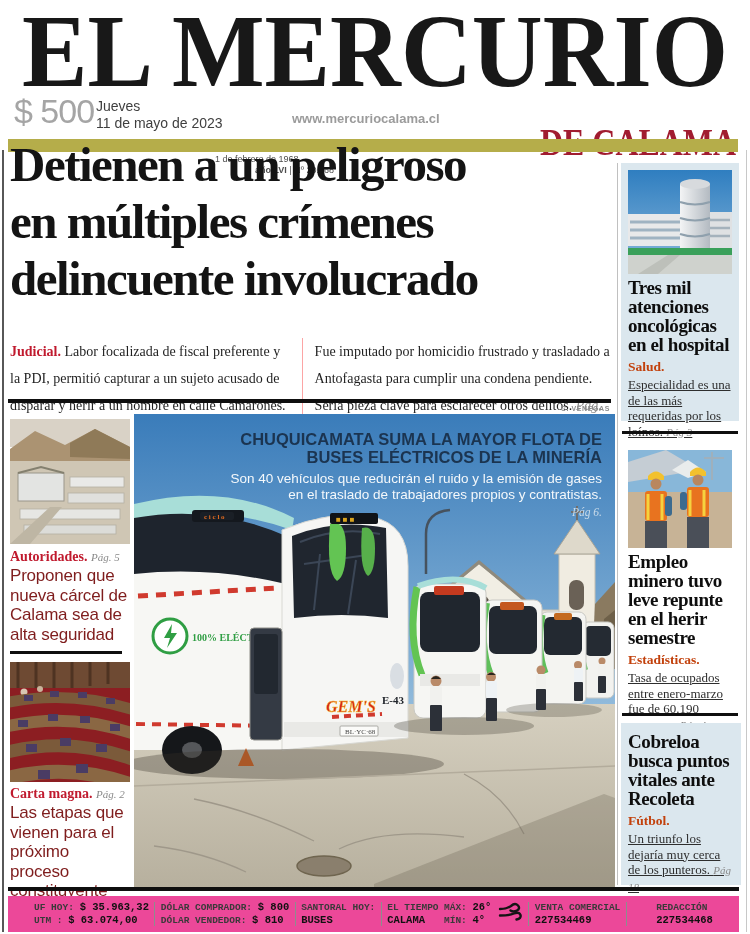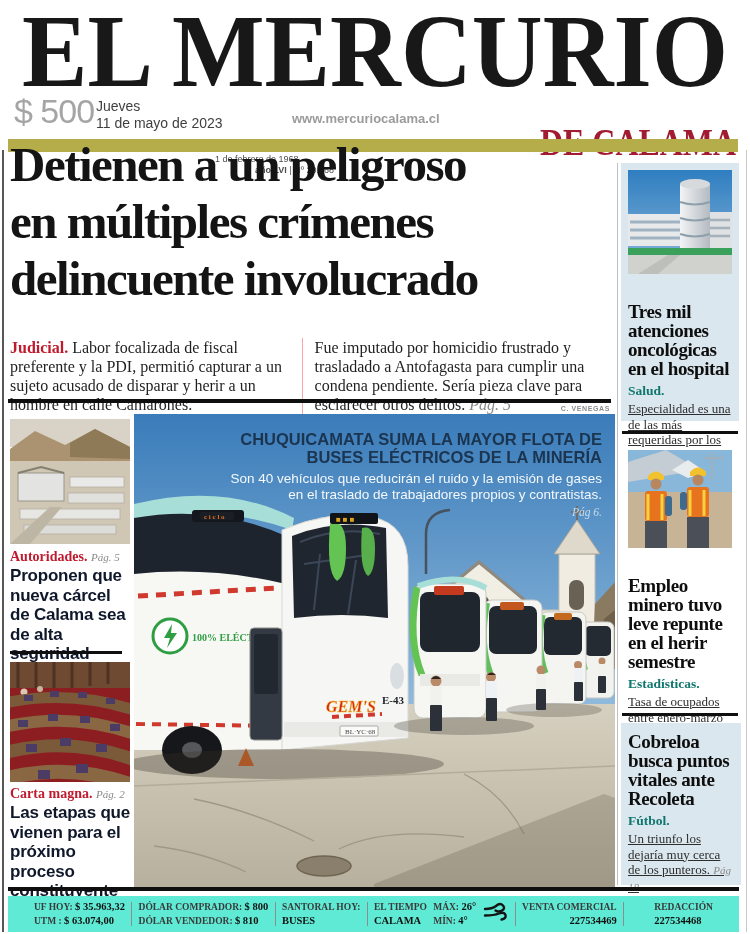--- a/index.html
+++ b/index.html
@@ -11,48 +11,48 @@
   .price{font-family:"Liberation Sans",sans-serif;font-weight:normal;font-size:34px;color:#a5a5a5;letter-spacing:-1px;}
   .daydate{font-family:"Liberation Sans",sans-serif;font-size:14px;color:#3f3f3f;line-height:17px;}
   .founded{font-family:"Liberation Sans",sans-serif;font-size:9px;color:#4d4d4d;line-height:11px;}
   .founded b{font-weight:bold;padding-left:40px;}
   .website{font-family:"Liberation Sans",sans-serif;font-weight:bold;font-size:13px;color:#9b9b9b;}
   .olivebar{background:#b5ad4a;}
 
   
   .headline-line{font-family:"Liberation Serif",serif;font-weight:bold;font-size:49px;line-height:57px;
                  letter-spacing:-1.5px;color:#141414;white-space:nowrap;}
-  .briefs{display:flex;font-size:16px;line-height:19px;color:#1f1f1f;}
+  .briefs{display:flex;font-size:14px;line-height:27px;color:#1f1f1f;}
   .brief-col1{width:286px;padding-right:10px;}
   .brief-col2{width:300px;padding-left:12px;border-left:1px solid #fca5a5;}
   .kicker{color:#c01a2e;font-weight:bold;}
   .pageref{font-style:italic;color:#8a8a8a;}
   .credit{font-family:"Liberation Sans",sans-serif;font-size:7px;font-weight:bold;color:#8c8c8c;
           letter-spacing:.6px;text-align:right;}
   .blackrule{background:#0f0f0f;}
 
   
   .mini-kicker{font-size:14px;line-height:16px;}
   .mini-kicker .pageref{font-size:11px;}
-  .mini-head{font-family:"Liberation Sans",sans-serif;font-weight:bold;font-size:17px;line-height:19.5px;
-             color:#0f172a;letter-spacing:-0.2px;}
+  .mini-head{font-family:"Liberation Sans",sans-serif;font-weight:normal;font-size:17px;line-height:19.5px;
+             color:#7f1d1d;letter-spacing:-0.2px;}
 
   
   .side-box{background:#dbe7ee;}
   .side-inner{padding:7px;}
   .side-head{font-family:"Liberation Serif",serif;font-weight:bold;font-size:19px;line-height:19px;color:#0e0e0e;
-             letter-spacing:-0.4px;margin-top:24px;}
-  .side-kicker{font-size:13.5px;font-weight:bold;color:#0f766e;margin-top:5px;}
+             letter-spacing:-0.4px;margin-top:0;}
+  .side-kicker{font-size:13.5px;font-weight:bold;color:#c2410c;margin-top:5px;}
   .side-text{font-size:13px;line-height:15.5px;color:#2e2e2e;margin-top:2px;text-decoration:underline;}
   .side-text .pageref{font-size:11px;}
   .vdiv{background:#c0c0c0;width:1px;}
 
   
-  .footer{background:#5eead4;display:flex;align-items:center;justify-content:space-between;
-          padding:0 26px;box-sizing:border-box;font-family:Liberation Serif, serif;}
+  .footer{background:#ec4899;display:flex;align-items:center;justify-content:space-between;
+          padding:0 26px;box-sizing:border-box;font-family:Liberation Mono, monospace;}
   .fcell{line-height:13px;font-size:9.5px;color:#3a3a3a;font-weight:bold;white-space:nowrap;}
   .fcell .val{color:#111;font-size:10.5px;font-weight:bold;}
   .fdiv{width:1px;height:24px;background:#8d8d8d;}
   .max-val{color:#d93a2b;}
   .min-val{color:#27a3dc;}
 
   .edge-left{background:rgba(45,45,45,.8);}
   .edge-right{background:#c8c8c8;}
 
   svg text{font-family:"Liberation Serif",serif;}
@@ -399,21 +399,21 @@
       <div><span>MÁX:</span> <span class="val max-val">26°</span></div>
       <div><span>MÍN:</span> <span class="val min-val">4°</span></div>
     </div>
     <div>
       <svg width="26" height="24" viewBox="0 0 26 24">
         <path d="M3,9 Q10,9 14,6 Q18,2.5 21,5.5 Q23.5,8.5 20,10.5 Q16.5,12.5 13.5,10.5" fill="none" stroke="#141414" stroke-width="2.4" stroke-linecap="round"></path>
         <path d="M3,15.5 Q12,15.5 17,13.5 Q22,11.5 23.5,15 Q24.5,18.5 19.5,19.5" fill="none" stroke="#141414" stroke-width="2.4" stroke-linecap="round"></path>
       </svg>
     </div>
     <div class="fdiv"></div>
-    <div class="fcell" style="text-align:right;">
+    <div class="fcell" style="text-align:left;">
       <div>VENTA COMERCIAL</div>
       <div class="val">227534469</div>
     </div>
     <div class="fdiv"></div>
     <div class="fcell" style="text-align:left;margin-left:24px;">
       <div>REDACCIÓN</div>
       <div class="val">227534468</div>
     </div>
   </div>
 

